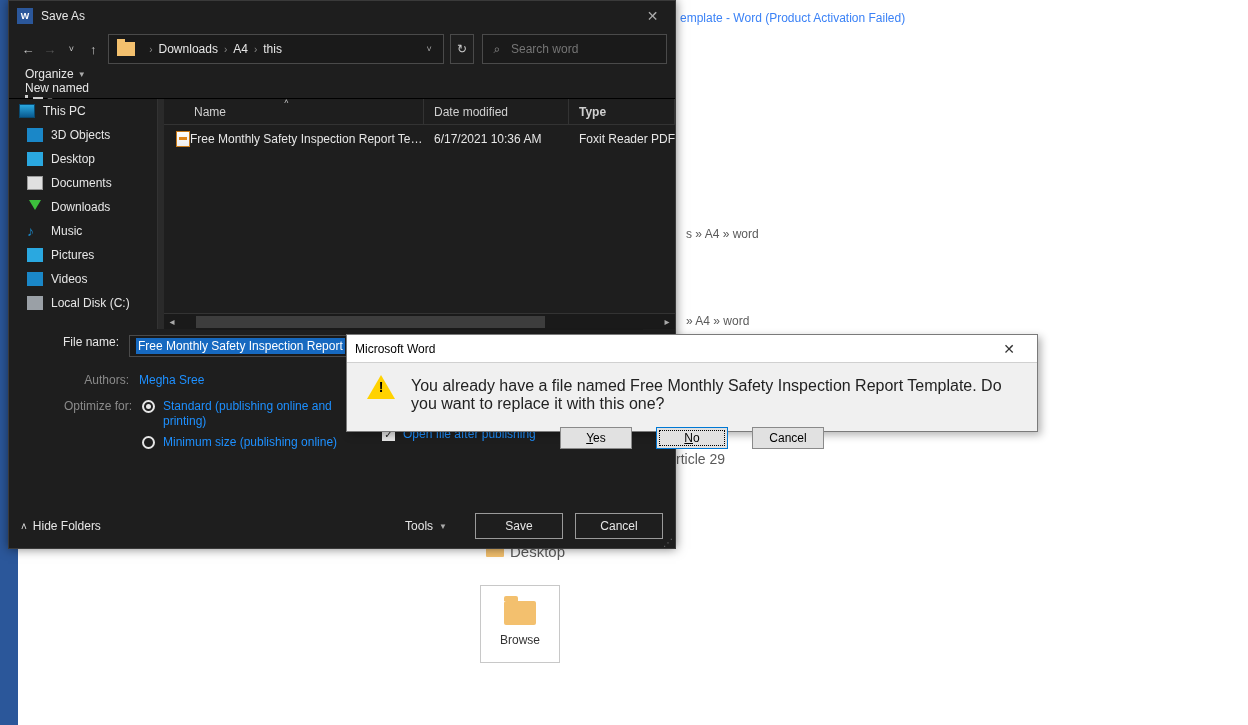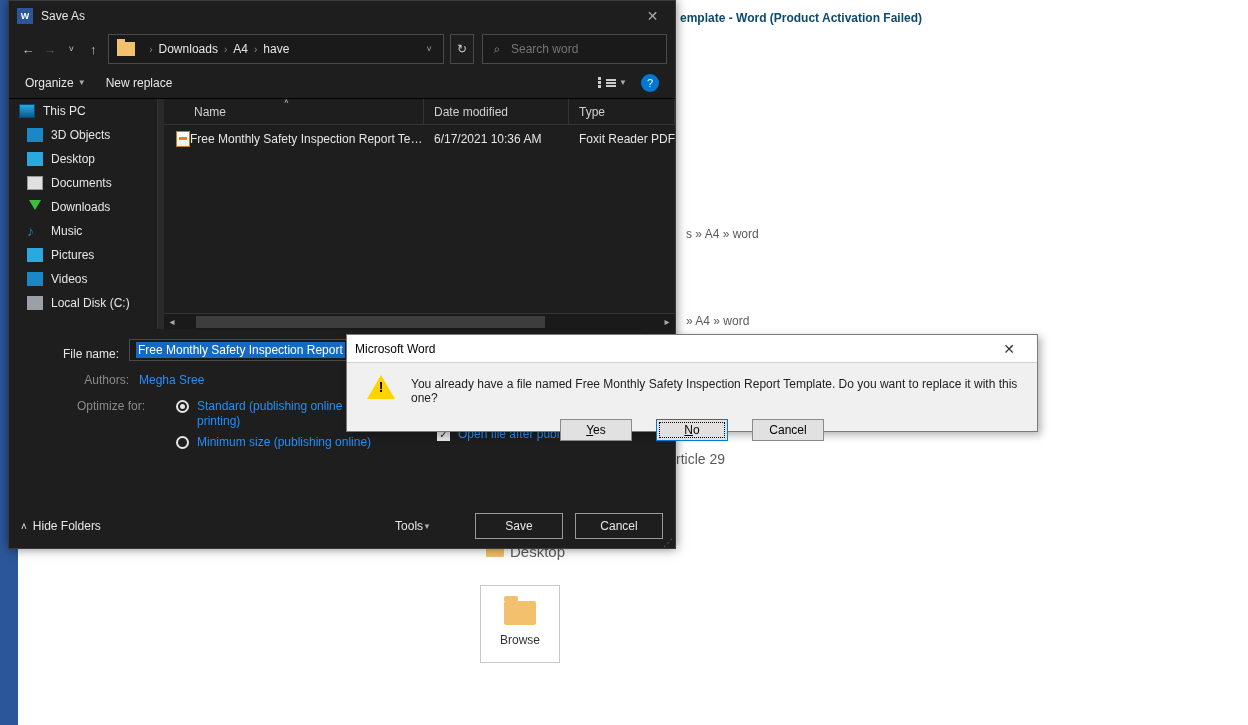--- a/index.html
+++ b/index.html
@@ -1,18 +1,18 @@
 <!DOCTYPE html>
 <html><head>
 <meta charset="utf-8">
 <style>
   *{box-sizing:border-box;margin:0;padding:0;}
   body{font-family:"Segoe UI",Arial,sans-serif;font-size:12px;background:#fff;width:1248px;height:725px;overflow:hidden;position:relative;}
   
-  .bg-word-title{position:absolute;left:680px;top:11px;color:#0c4a6e;font-size:12px;font-weight:bold;}
+  .bg-word-title{position:absolute;left:680px;top:11px;color:#3b82f6;font-size:12px;}
   .bg-crumb{position:absolute;color:#5a5a5a;font-size:12px;padding-left:10px;}
   .bg-article{position:absolute;left:676px;top:451px;color:#5a5a5a;font-size:14px;}
   .bg-desktop{position:absolute;left:510px;top:543px;color:#5a5a5a;font-size:15px;}
   .bg-desktop-ico{position:absolute;left:486px;top:543px;width:18px;height:14px;background:#f3c06e;border-radius:1px;}
   .bg-desktop-tab{position:absolute;left:486px;top:540px;width:8px;height:3px;background:#f3c06e;}
   .bg-browse-box{position:absolute;left:480px;top:585px;width:80px;height:78px;border:1px solid #c8c8c8;display:flex;flex-direction:column;align-items:center;justify-content:center;}
   .bg-browse-fold{width:32px;height:24px;background:#f3c06e;border-radius:2px;position:relative;}
   .bg-browse-fold::before{content:"";position:absolute;top:-5px;left:0;width:14px;height:5px;background:#f3c06e;border-radius:2px 2px 0 0;}
   .bg-browse-label{margin-top:8px;color:#333;font-size:12px;}
   .blue-strip{position:absolute;left:0;top:0;width:18px;height:725px;background:#2b579a;}
@@ -29,21 +29,21 @@
   .breadcrumb{flex:0 0 auto;display:flex;align-items:center;height:30px;border:1px solid #4a4a4a;background:#1a1a1a;margin-left:4px;width:336px;}
   .bc-folder{width:18px;height:14px;background:#f3c06e;margin:0 8px;position:relative;}
   .bc-folder::before{content:"";position:absolute;top:-3px;left:0;width:8px;height:3px;background:#f3c06e;}
   .bc-sep{color:#888;margin:0 6px;font-size:10px;}
   .bc-item{color:#e6e6e6;}
   .bc-chev{margin-left:auto;width:28px;text-align:center;color:#aaa;font-size:9px;}
   .refresh-btn{width:30px;height:30px;border:1px solid #4a4a4a;display:flex;align-items:center;justify-content:center;margin-left:6px;color:#ccc;}
   .search-box{flex:1;height:30px;border:1px solid #4a4a4a;margin-left:8px;display:flex;align-items:center;background:#1a1a1a;}
   .search-ico{width:28px;text-align:center;color:#888;font-size:12px;}
   .search-input{flex:1;background:transparent;border:none;outline:none;color:#ccc;font-size:12px;}
-  .sa-toolbar{height:32px;display:flex;align-items:center;padding:0 16px;background:#1e1e1e;border-bottom:1px solid #000;}
+  .sa-toolbar{height:32px;display:flex;align-items:flex-start;padding:0 16px;background:#1e1e1e;border-bottom:1px solid #000;flex-direction:column;}
   .tb-item{display:flex;align-items:center;gap:4px;margin-right:20px;color:#e6e6e6;}
   .tb-caret{font-size:8px;color:#aaa;}
   .tb-spacer{flex:1;}
   .tb-view{display:flex;align-items:center;gap:3px;color:#ccc;}
   .tb-view .bars{display:flex;flex-direction:column;gap:1px;}
   .tb-view .bars span{display:block;width:3px;height:3px;background:#ccc;}
   .tb-view .lines{display:flex;flex-direction:column;gap:1px;margin-left:2px;}
   .tb-view .lines span{display:block;width:10px;height:2px;background:#ccc;}
   .help-btn{width:18px;height:18px;border-radius:50%;background:#0078d4;color:#fff;display:flex;align-items:center;justify-content:center;font-size:11px;margin-left:14px;}
   .sa-body{display:flex;height:230px;background:#1a1a1a;}
@@ -61,61 +61,61 @@
   .ti-pic{background:#2aa8e0;}
   .ti-vid{background:#1a87c8;}
   .ti-disk{background:#9aa0a6;}
   .splitter{width:6px;background:#2a2a2a;position:relative;display:flex;justify-content:center;}
   .filelist{flex:1;display:flex;flex-direction:column;background:#1e1e1e;}
   .fl-headers{display:flex;height:26px;align-items:center;color:#d0d0d0;border-bottom:1px solid #333;}
   .fl-h{padding-left:10px;border-right:1px solid #333;height:100%;display:flex;align-items:center;position:relative;}
   .fl-h1{width:260px;padding-left:30px;}
   .fl-h1 .sort{position:absolute;left:120px;top:-2px;font-size:8px;color:#ccc;}
   .fl-h2{width:145px;}
-  .fl-h3{flex:1;}
+  .fl-h3{flex:1;font-weight:bold;}
   .fl-row{display:flex;height:28px;align-items:center;color:#e6e6e6;}
   .fl-c1{width:260px;padding-left:12px;display:flex;align-items:center;gap:0;white-space:nowrap;overflow:hidden;}
   .fl-c2{width:145px;padding-left:10px;}
   .fl-c3{flex:1;padding-left:10px;white-space:nowrap;overflow:hidden;}
   .pdf-ico{width:14px;height:16px;background:linear-gradient(#fff,#eee);border:1px solid #c77a1a;position:relative;}
   .pdf-ico::after{content:"";position:absolute;left:2px;top:5px;width:8px;height:3px;background:#e0861a;}
   .hscroll{height:16px;background:#1a1a1a;display:flex;align-items:center;border-top:1px solid #333;}
   .hscroll .track{flex:1;height:16px;background:#1a1a1a;position:relative;margin:0 16px;}
   .hscroll .thumb{position:absolute;left:0;top:2px;height:12px;width:78%;background:#3d3d3d;}
   .hscroll .arrow{width:16px;height:16px;display:flex;align-items:center;justify-content:center;color:#aaa;font-size:10px;}
   .sa-fields{background:#1e1e1e;padding:6px 12px 2px 12px;}
-  .field-row{display:flex;align-items:flex-end;height:26px;}
+  .field-row{display:flex;align-items:flex-start;height:26px;}
   .field-label{width:108px;text-align:right;padding-right:10px;color:#e6e6e6;}
   .field-input{flex:1;height:22px;background:#1a1a1a;border:1px solid #4a4a4a;color:#e6e6e6;padding:0 6px;display:flex;align-items:center;}
   .fname-val{background:#1669c0;color:#fff;padding:1px 2px;}
   .meta-row{display:flex;padding:10px 12px 4px 12px;background:#1e1e1e;}
   .meta-label{color:#8a8a8a;margin-bottom:2px;}
   .meta-val{color:#1e90ff;}
   .opt-label{width:130px;text-align:right;padding-right:10px;color:#8a8a8a;}
   .radio-row{display:flex;align-items:flex-start;gap:8px;color:#1e90ff;line-height:15px;}
   .radio{width:13px;height:13px;border-radius:50%;border:2px solid #e6e6e6;margin-top:1px;flex-shrink:0;position:relative;}
   .radio.checked::after{content:"";position:absolute;left:2px;top:2px;width:5px;height:5px;border-radius:50%;background:#e6e6e6;}
   .check-row{display:flex;align-items:center;gap:8px;color:#1e90ff;}
   .checkbox{width:13px;height:13px;border:1px solid #e6e6e6;display:flex;align-items:center;justify-content:center;color:#1e1e1e;background:#e6e6e6;font-size:10px;}
   .sa-footer{position:absolute;left:0;right:0;bottom:0;height:44px;background:#1e1e1e;display:flex;align-items:center;padding:0 12px;}
   .hide-folders{display:flex;align-items:center;gap:6px;color:#e6e6e6;}
   .footer-spacer{flex:1;}
-  .tools-btn{display:flex;align-items:center;color:#e6e6e6;margin-right:32px;}
+  .tools-btn{display:flex;align-items:center;gap:6px;color:#e6e6e6;margin-right:16px;}
   .pbtn{width:88px;height:26px;border:1px solid #9a9a9a;background:#1e1e1e;color:#e6e6e6;display:flex;align-items:center;justify-content:center;margin-left:12px;}
   .resize-grip{position:absolute;right:2px;bottom:2px;color:#666;font-size:10px;line-height:6px;}
   
   .confirm{position:absolute;left:346px;top:334px;width:692px;height:98px;background:#f0f0f0;border:1px solid #7a7a7a;box-shadow:3px 3px 8px rgba(0,0,0,0.3);color:#000;}
   .cf-title{height:28px;background:#fff;display:flex;align-items:center;padding:0 8px;border-bottom:1px solid #d0d0d0;font-size:12px;}
   .cf-title-spacer{flex:1;}
   .cf-close{width:40px;height:28px;display:flex;align-items:center;justify-content:center;font-size:14px;color:#333;}
   .cf-body{display:flex;align-items:flex-start;padding:10px 14px;}
   .warn-ico{width:26px;height:26px;margin-right:18px;position:relative;margin-top:2px;margin-left:6px;}
   .warn-tri{width:0;height:0;border-left:14px solid transparent;border-right:14px solid transparent;border-bottom:24px solid #ffd200;}
   .warn-bang{position:absolute;left:0;top:4px;width:28px;text-align:center;font-weight:bold;font-size:14px;color:#000;}
-  .cf-msg{flex:1;font-size:12px;color:#222;padding-top:4px;}
+  .cf-msg{flex:1;font-size:16px;color:#222;padding-top:4px;}
   .cf-buttons{display:flex;justify-content:center;padding:4px 0 10px 0;gap:24px;}
   .cf-btn{width:72px;height:22px;border:1px solid #8a8a8a;background:#e1e1e1;display:flex;align-items:center;justify-content:center;font-size:12px;}
   .cf-btn.default{border:1px solid #0078d4;outline:1px dotted #000;outline-offset:-4px;}
   .cf-btn .ul{text-decoration:underline;}
 </style>
 </head>
 <body>
 
 <div class="blue-strip"></div>
 <div class="bg-word-title">emplate - Word (Product Activation Failed)</div>
@@ -143,37 +143,37 @@
     <div class="nav-btn nav-arrow-disabled">→</div>
     <div class="nav-btn" style="font-size:9px;">˅</div>
     <div class="nav-btn">↑</div>
     <div class="breadcrumb">
       <div class="bc-folder"></div>
       <span class="bc-sep">›</span>
       <span class="bc-item">Downloads</span>
       <span class="bc-sep">›</span>
       <span class="bc-item">A4</span>
       <span class="bc-sep">›</span>
-      <span class="bc-item">have</span>
+      <span class="bc-item">this</span>
       <span class="bc-chev">˅</span>
     </div>
     <div class="refresh-btn">↻</div>
     <div class="search-box">
       <div class="search-ico">⌕</div>
       <input class="search-input" placeholder="Search word" style="">
     </div>
   </div>
 
   <div class="sa-toolbar">
     <div class="tb-item">
       <span>Organize</span>
       <span class="tb-caret">▼</span>
     </div>
     <div class="tb-item">
-      <span>New replace</span>
+      <span>New named</span>
     </div>
     <div class="tb-spacer"></div>
     <div class="tb-view">
       <div class="bars">
           <span></span>
           <span></span>
           <span></span>
         </div>
       <div class="lines">
           <span></span>
@@ -266,21 +266,21 @@
           <span class="fname-val">Free Monthly Safety Inspection Report</span>
         </div>
     </div>
   </div>
 
   <div class="meta-row">
     <div style="width:118px;text-align:right;padding-right:10px;" class="meta-label">Authors:</div>
     <div class="meta-val">Megha Sree</div>
   </div>
 
-  <div style="display:flex;padding:6px 16px;background:#1e1e1e;gap:21px;">
+  <div style="display:flex;padding:6px 3px;background:#1e1e1e;">
     <div class="opt-label">Optimize for:</div>
     <div style="width:200px;">
       <div class="radio-row">
         <div class="radio checked"></div>
         <span>Standard (publishing online and printing)</span>
       </div>
       <div class="radio-row" style="margin-top:6px;">
         <div class="radio"></div>
         <span>Minimum size (publishing online)</span>
       </div>

